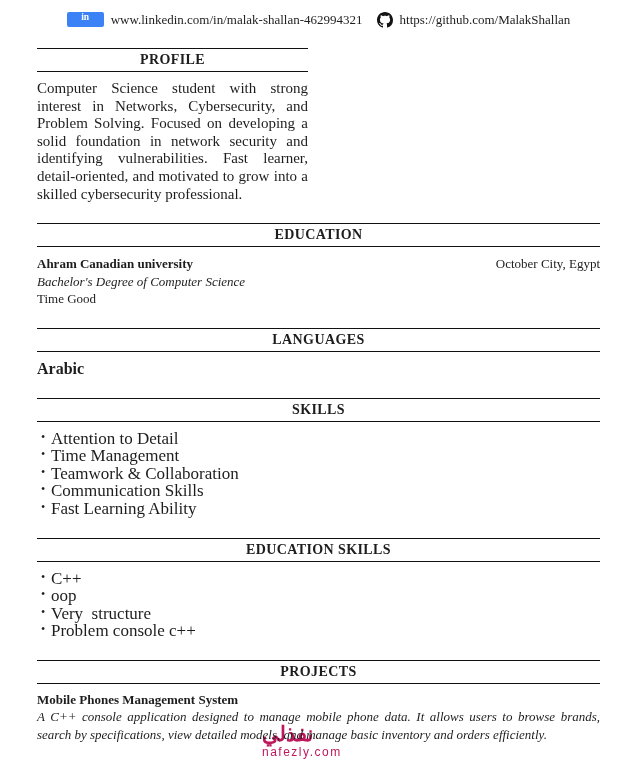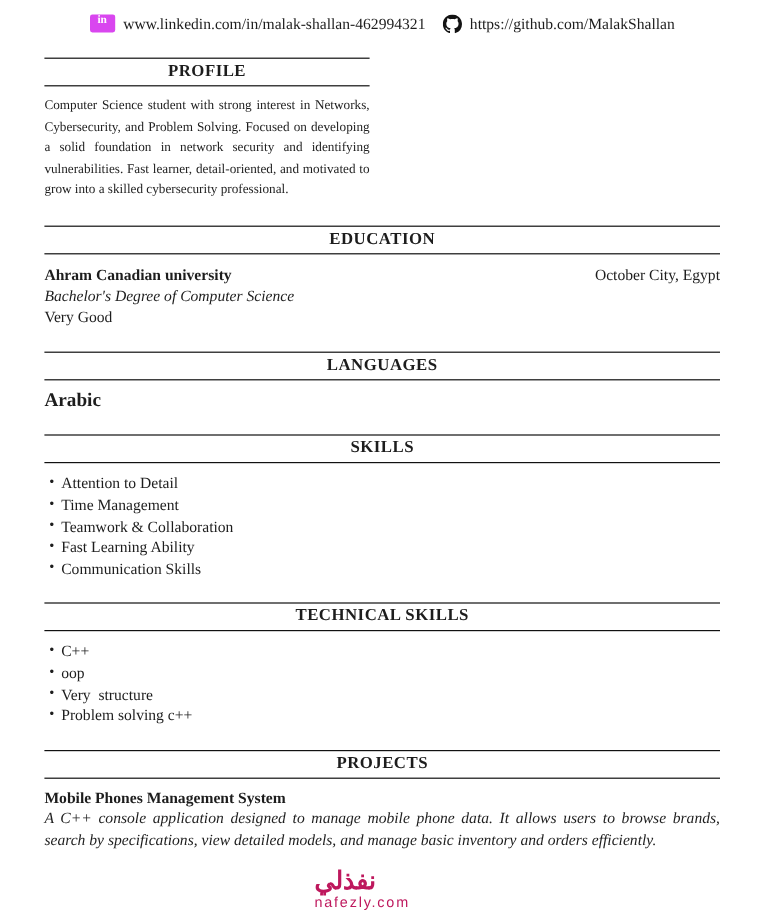--- a/index.html
+++ b/index.html
@@ -18,22 +18,22 @@
     padding:11px 44px 0 37px;
   }
 
   
   .contact-row {
     display:flex; justify-content:center; align-items:center;
     gap:14px; font-size:13px; line-height:17px;
   }
   .contact { display:flex; align-items:center; gap:7px; }
   .li-icon {
-    width:21px; height:15px; border-radius:2px;
-    background:#d946ef; color:#ffffff;
+    width:37px; height:15px; border-radius:2px;
+    background:#3b82f6; color:#ffffff;
     font-family:Liberation Serif, serif;
     font-weight:bold; font-size:9.5px;
     display:flex; align-items:flex-end; justify-content:center;
     padding-bottom:1px;
   }
   .gh-icon { width:16px; height:16px; fill:#131313; display:block; }
 
   
   .section { margin-top:20px; }
   .sec-head {
@@ -41,33 +41,33 @@
     border-bottom:1.7px solid #111111;
     padding:3px 0 3px;
     text-align:center;
   }
   .sec-head h2 {
     font-size:14px; line-height:16px;
     font-weight:bold; letter-spacing:0.4px;
   }
   .narrow-col { width:271px; }
 
-  .body-text { font-size:11px; line-height:17.6px; margin-top:8px; }
+  .body-text { font-size:15px; line-height:17.6px; margin-top:8px; }
   .justify { text-align:justify; }
   .bold { font-weight:bold; }
   .italic { font-style:italic; }
 
   .edu-block { margin-top:8px; font-size:13px; line-height:17.6px; }
   .edu-row { display:flex; justify-content:space-between; align-items:baseline; }
 
   .lang-block { margin-top:8px; font-size:16px; line-height:17.6px; }
 
   ul.bullets {
     margin-top:8px; list-style:none;
-    font-size:13px; line-height:17.6px;
+    font-size:17px; line-height:17.6px;
   }
   ul.bullets li { position:relative; padding-left:14px; white-space:pre-wrap; }
   ul.bullets li::before {
     content:"\2022";
     position:absolute; left:4px; top:-1px;
     font-size:12px; color:#1d1d1d;
   }
 
   .project-block { margin-top:7px; font-size:13px; line-height:17.6px; }
 
@@ -123,55 +123,55 @@
     <section class="section">
       <div class="sec-head">
         <h2>EDUCATION</h2>
       </div>
       <div class="edu-block">
         <div class="edu-row">
           <span class="bold">Ahram Canadian university</span>
           <span>October City, Egypt</span>
         </div>
         <div class="italic">Bachelor's Degree of Computer Science</div>
-        <div>Very Good</div>
+        <div>Time Good</div>
       </div>
     </section>
 
     <section class="section">
       <div class="sec-head">
         <h2>LANGUAGES</h2>
       </div>
       <div class="lang-block">
         <div class="bold">Arabic</div>
       </div>
     </section>
 
     <section class="section">
       <div class="sec-head">
         <h2>SKILLS</h2>
       </div>
       <ul class="bullets">
         <li>Attention to Detail</li>
         <li>Time Management</li>
         <li>Teamwork &amp; Collaboration</li>
+        <li>Communication Skills</li>
         <li>Fast Learning Ability</li>
-        <li>Communication Skills</li>
       </ul>
     </section>
 
     <section class="section">
       <div class="sec-head">
-        <h2>TECHNICAL SKILLS</h2>
+        <h2>EDUCATION SKILLS</h2>
       </div>
       <ul class="bullets">
         <li>C++</li>
         <li>oop</li>
         <li>Very  structure</li>
-        <li>Problem solving c++</li>
+        <li>Problem console c++</li>
       </ul>
     </section>
 
     <section class="section">
       <div class="sec-head">
         <h2>PROJECTS</h2>
       </div>
       <div class="project-block">
         <div class="bold">Mobile Phones Management System</div>
         <div class="italic justify">A C++ console application designed to manage mobile phone data. It allows users to browse brands, search by specifications, view detailed models, and manage basic inventory and orders efficiently.</div>

